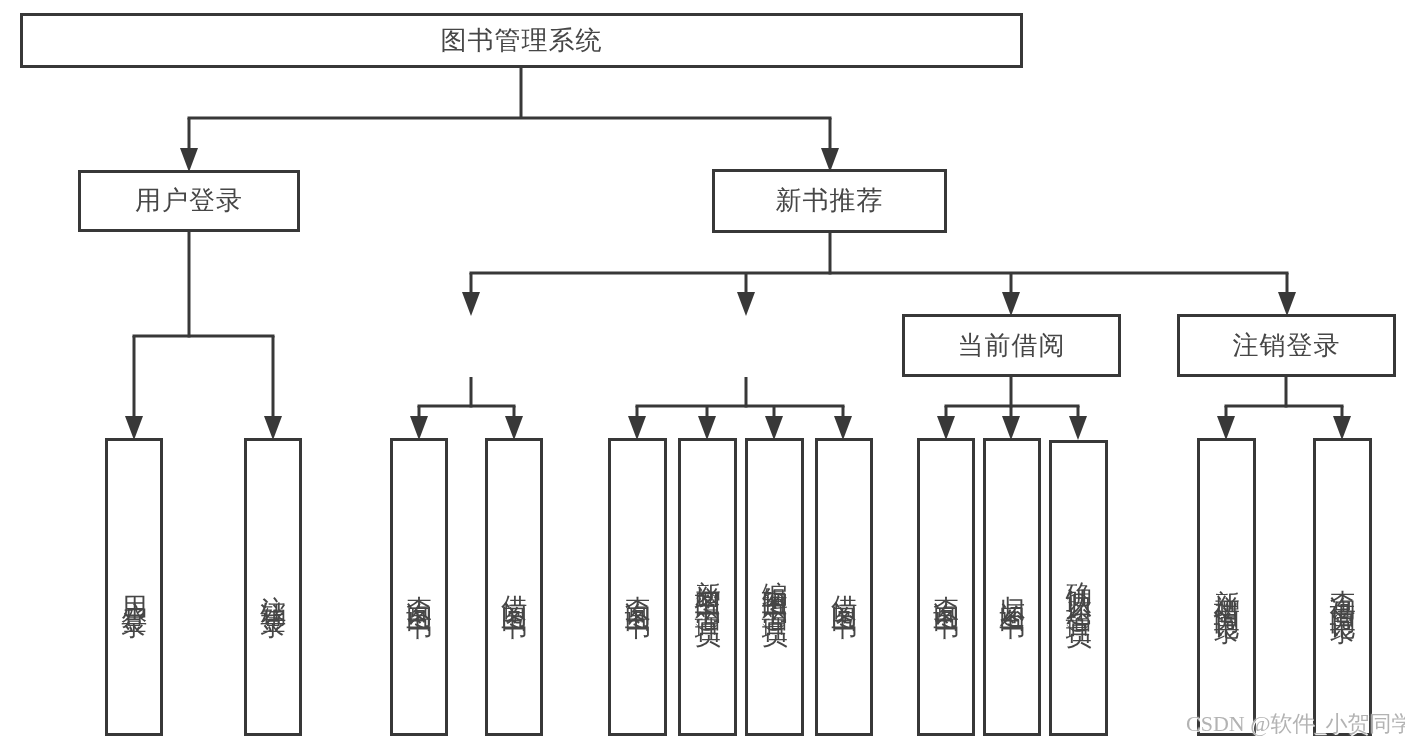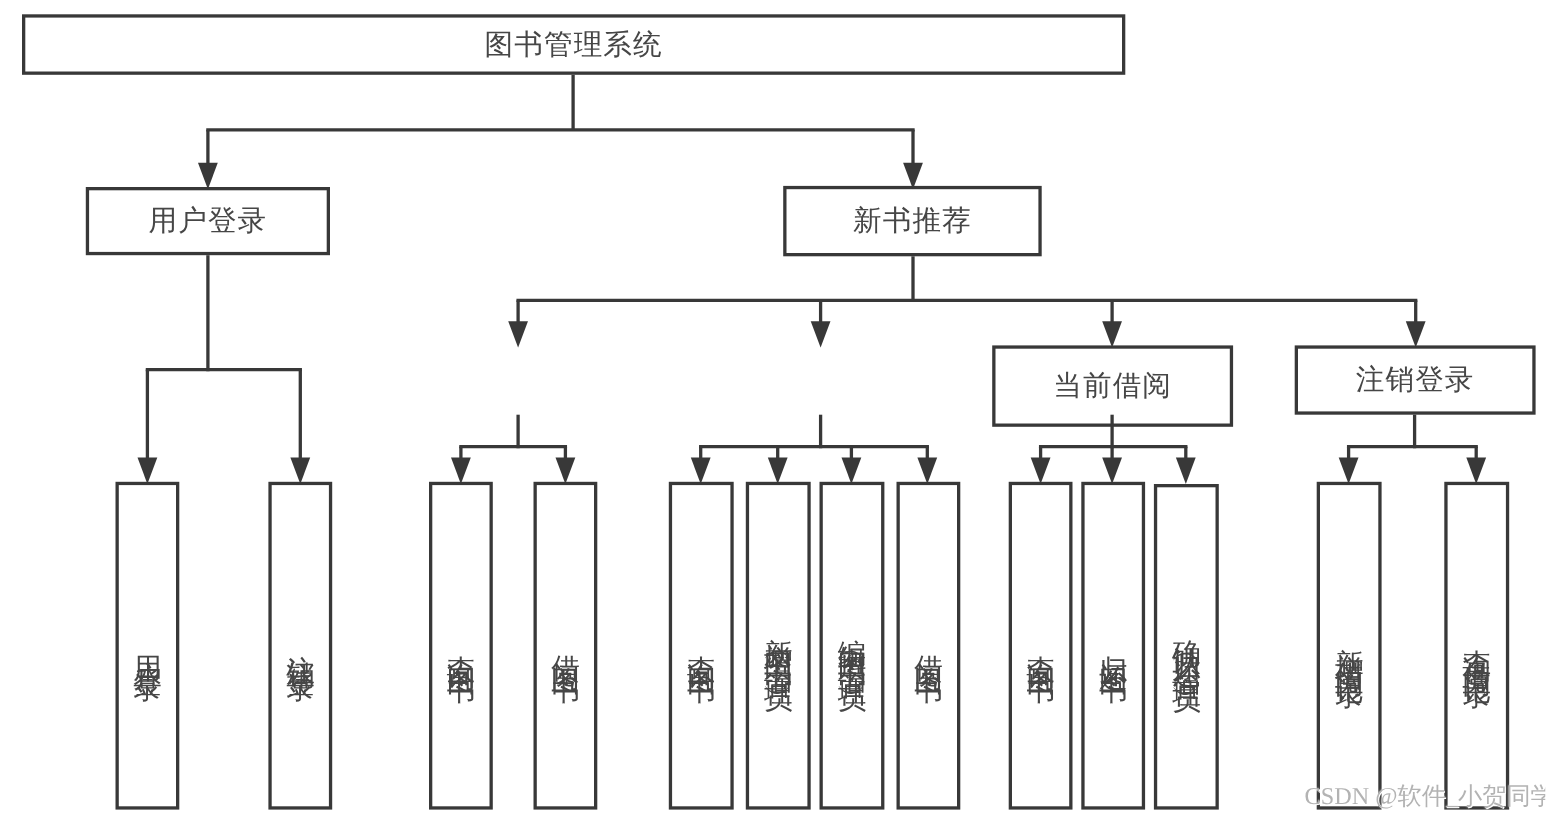--- a/index.html
+++ b/index.html
@@ -134,21 +134,21 @@
     <span>图书管理系统</span>
   </div>
 
   <div class="node h" style="left:78px; top:170px; width:222px; height:62px">
     <span>用户登录</span>
   </div>
   <div class="node h" style="left:712px; top:169px; width:235px; height:64px">
     <span>新书推荐</span>
   </div>
 
-  <div class="node h" style="left:902px; top:314px; width:219px; height:74px">
+  <div class="node h" style="left:902px; top:314px; width:219px; height:63px">
     <span>当前借阅</span>
   </div>
   <div class="node h" style="left:1177px; top:314px; width:219px; height:63px">
     <span>注销登录</span>
   </div>
 
   <div class="node v" style="left:105px; top:438px; width:58px; height:298px">
     <span>用户登录</span>
   </div>
   <div class="node v" style="left:244px; top:438px; width:58px; height:298px">

